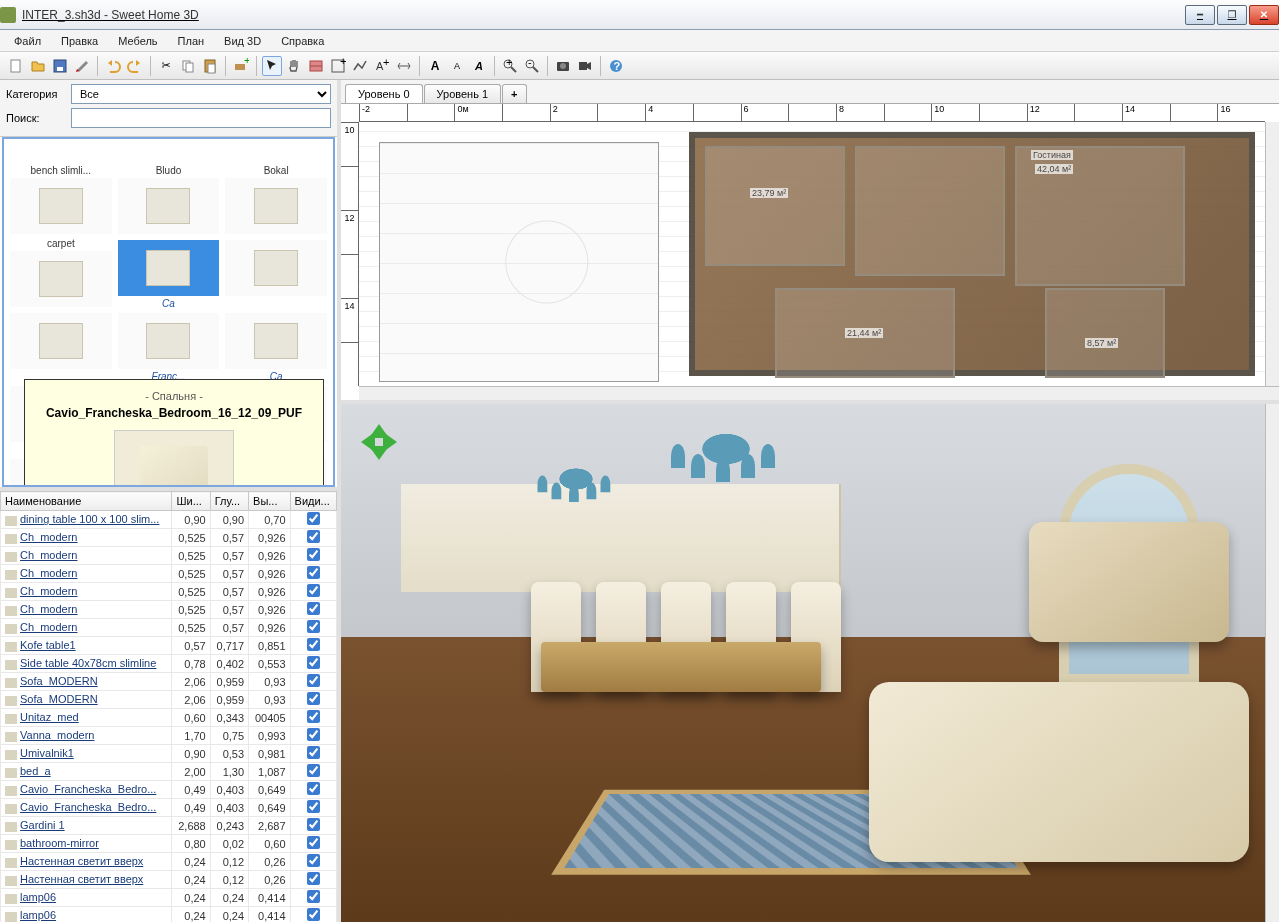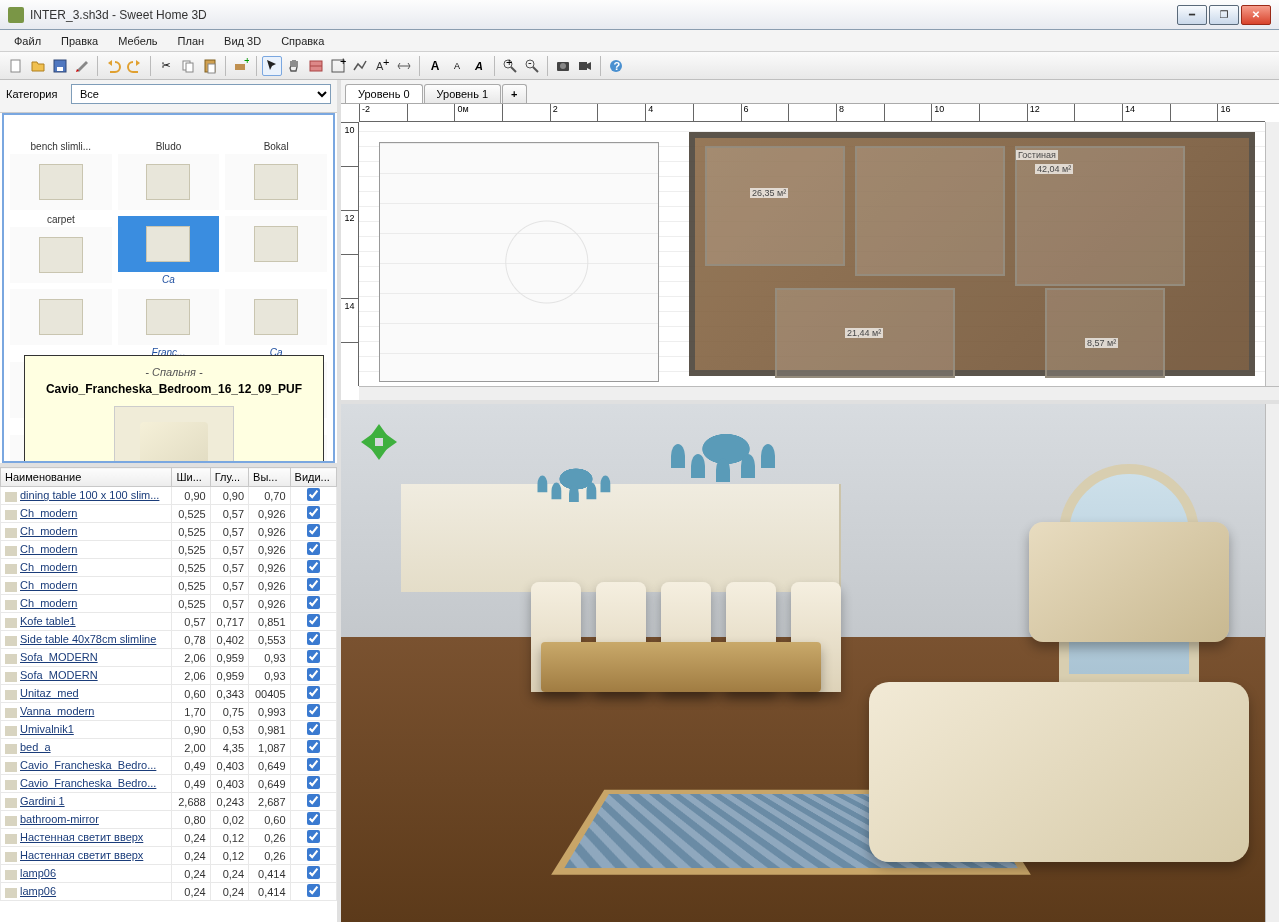--- a/index.html
+++ b/index.html
@@ -1,19 +1,19 @@
 <!DOCTYPE html>
 <html><head>
 <meta charset="utf-8">
 <style>
 * { margin:0; padding:0; box-sizing:border-box; font-family:Tahoma,Arial,sans-serif; font-size:11px; }
 body { background:#fff; width:1279px; height:922px; overflow:hidden; }
 
 
-.titlebar { height:30px; background:linear-gradient(#fdfdfd,#e7eaf0); border-bottom:1px solid #8a9db0; display:flex; align-items:center; padding:0 8px; }
+.titlebar { height:30px; background:linear-gradient(#fdfdfd,#e7eaf0); border-bottom:1px solid #8a9db0; display:flex; align-items:center; padding:0 0;text-decoration:underline; }
 .titlebar .app-icon { width:16px; height:16px; background:#7a9646; border-radius:2px; margin-right:6px; }
 .titlebar .title { flex:1; color:#333; font-size:12px; }
 .winbtns { display:flex; gap:2px; }
 .winbtn { width:30px; height:20px; border:1px solid #5a6a7a; border-radius:2px; background:linear-gradient(#f8fbfe,#c9d8ea); display:flex; align-items:center; justify-content:center; font-size:10px; color:#333; }
 .winbtn.close { background:linear-gradient(#f69d8b,#d8432c); color:#fff; font-weight:bold; border-color:#9b2a18; }
 
 
 .menubar { height:22px; background:#f4f4f4; border-bottom:1px solid #d0d0d0; display:flex; align-items:center; padding:0 4px; }
 .menubar span { padding:3px 10px; color:#222; cursor:default; }
 
@@ -34,21 +34,21 @@
 .cat-row select, .cat-row input { flex:1; border:1px solid #7f9db9; height:20px; padding:0 4px; background:#fff; }
 .catalog-items { flex:0 0 350px; border:2px solid #7aa7e0; margin:0 2px; background:#fff; overflow:hidden; position:relative; }
 .items-grid { display:grid; grid-template-columns:repeat(3,1fr); gap:2px; padding:4px;margin-top:22px; }
 .item { text-align:center; position:relative; }
 .item .thumb { height:56px; background:#fafafa; display:flex; align-items:center; justify-content:center; margin:2px; }
 .item .lbl { font-size:10px; color:#333; white-space:nowrap; overflow:hidden; text-overflow:ellipsis; }
 .item.sel .thumb { background:#3a8de0; }
 .item .caption { font-size:10px; color:#2050a0; font-style:italic; }
 .thumb-box { width:44px; height:36px; background:#e8e6da; border:1px solid #c9c5b0; }
 .tooltip { position:absolute; left:20px; top:240px; width:300px; background:#ffffe1; border:1px solid #333; padding:10px; text-align:center; z-index:10; }
-.tooltip .t-cat { font-style:italic; color:#555; font-size:11px; }
+.tooltip .t-cat { color:#555; font-size:11px; }
 .tooltip .t-name { font-weight:bold; font-size:12px; margin:4px 0 10px; }
 .tooltip .t-img { width:120px; height:120px; margin:0 auto; background:#f0ecd8; border:1px solid #ccc; position:relative; }
 .tooltip .t-img::after { content:''; position:absolute; inset:15px 25px; background:linear-gradient(145deg,#f5f0d8,#d8d2b8); border-radius:4px 4px 0 0; }
 
 
 .ftable { flex:1; border-top:4px solid #e0e0e0; overflow:auto; background:#fff; }
 .ftable table { width:100%; border-collapse:collapse; }
 .ftable th { background:linear-gradient(#fdfdfd,#ececec); border:1px solid #c8c8c8; padding:3px 4px; text-align:left; font-weight:normal; font-size:11px; position:sticky; top:0; }
 .ftable td { border:1px solid #e8e8e8; padding:1px 4px; font-size:11px; color:#333; white-space:nowrap; overflow:hidden; }
 .ftable td.num { text-align:right; }
@@ -264,20 +264,24 @@
     </div>
 </div>
 
 <div class="main">
   <div class="left">
     <div class="catalog-top">
       <div class="cat-row">
         <label>Категория</label>
         <select><option>Все</option></select>
       </div>
+      <div class="cat-row">
+        <label>Поиск:</label>
+        <input value="" style="">
+      </div>
     </div>
     <div class="catalog-items">
       <div class="items-grid" id="items-grid">
           <div class="item">
             <div class="lbl">bench slimli...</div>
             <div class="thumb">
               <div class="thumb-box"></div>
             </div>
           </div>
           <div class="item">
@@ -478,21 +482,21 @@
             <tr>
               <td><span class="row-icon"></span>Umivalnik1</td>
               <td class="num">0,90</td>
               <td class="num">0,53</td>
               <td class="num">0,981</td>
               <td class="chk"><input type="checkbox" checked="" style=""></td>
             </tr>
             <tr>
               <td><span class="row-icon"></span>bed_a</td>
               <td class="num">2,00</td>
-              <td class="num">4,35</td>
+              <td class="num">1,30</td>
               <td class="num">1,087</td>
               <td class="chk"><input type="checkbox" checked="" style=""></td>
             </tr>
             <tr>
               <td><span class="row-icon"></span>Cavio_Francheska_Bedro...</td>
               <td class="num">0,49</td>
               <td class="num">0,403</td>
               <td class="num">0,649</td>
               <td class="chk"><input type="checkbox" checked="" style=""></td>
             </tr>
@@ -587,22 +591,22 @@
           <span></span>
         </div>
       <div class="plan-area">
         <div class="sketch"></div>
         <div class="floorplan">
           <div class="room" style="top:8px;left:10px;width:140px;height:120px"></div>
           <div class="room" style="top:8px;left:160px;width:150px;height:130px"></div>
           <div class="room" style="top:8px;left:320px;width:170px;height:140px"></div>
           <div class="room" style="top:150px;left:80px;width:180px;height:90px"></div>
           <div class="room" style="top:150px;left:350px;width:120px;height:90px"></div>
-          <div class="room-lbl" style="top:50px;left:55px">26,35 м²</div>
-          <div class="room-lbl" style="top:12px;left:321px">Гостиная</div>
+          <div class="room-lbl" style="top:50px;left:55px">23,79 м²</div>
+          <div class="room-lbl" style="top:12px;left:336px">Гостиная</div>
           <div class="room-lbl" style="top:26px;left:340px">42,04 м²</div>
           <div class="room-lbl" style="top:190px;left:150px">21,44 м²</div>
           <div class="room-lbl" style="top:200px;left:390px">8,57 м²</div>
         </div>
       </div>
       <div class="scroll-h"></div>
       <div class="scroll-v"></div>
     </div>
 
     <div class="view3d">

